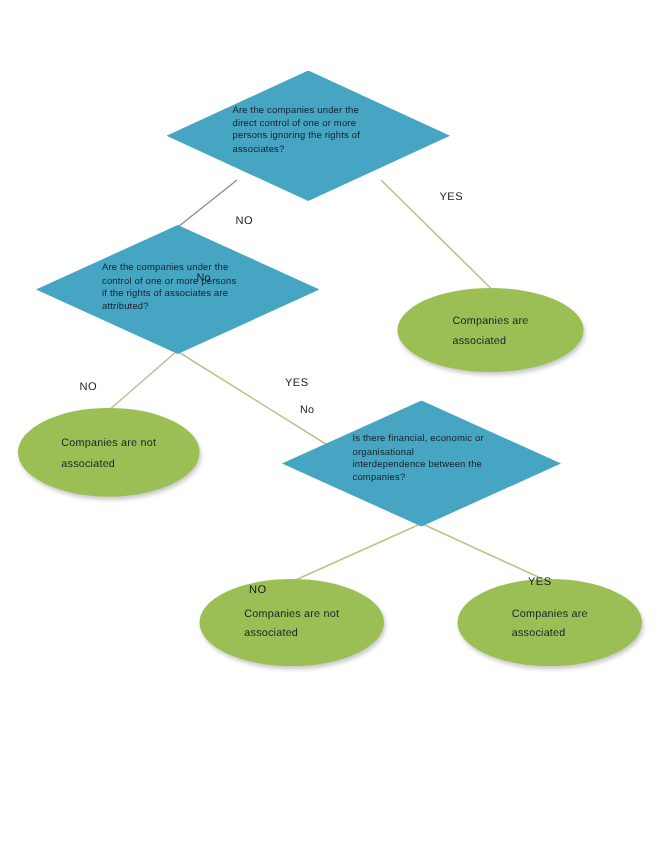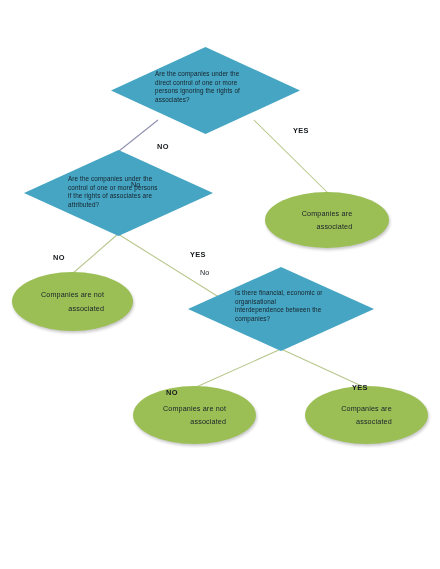--- a/index.html
+++ b/index.html
@@ -52,33 +52,33 @@
     box-sizing: border-box;
     background: #9cbf55;
     border-radius: 50%;
     box-shadow: 1px 2px 3px rgba(0,0,0,0.22);
     display: flex;
     align-items: center;
     justify-content: center;
   }
   .node-ellipse .elabel {
     color: #17202a;
-    text-align: right;
+    text-align: left;
     font-size: 7.2px;
     line-height: 1.85;
     letter-spacing: 0.02em;
     white-space: pre-line;
     padding: 0 10px;
   }
 
   
   .edge-label {
     position: absolute;
     color: #15191c;
-    font-weight: bold;
+    font-weight: normal;
     font-size: 7.4px;
     letter-spacing: 0.04em;
     white-space: nowrap;
   }
   .edge-label.soft {
     font-weight: normal;
     font-size: 7.2px;
     letter-spacing: 0.02em;
     color: #1b2227;
   }

